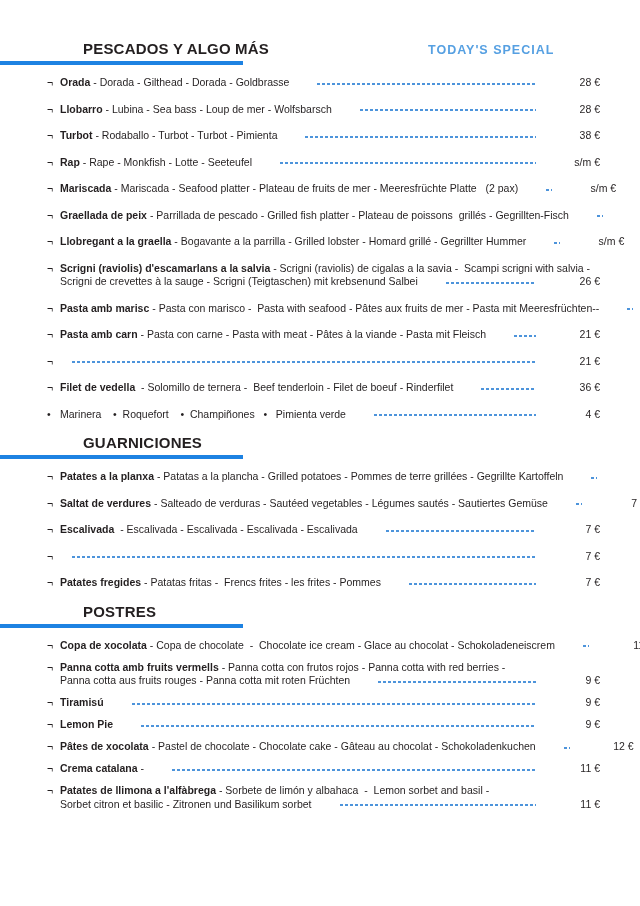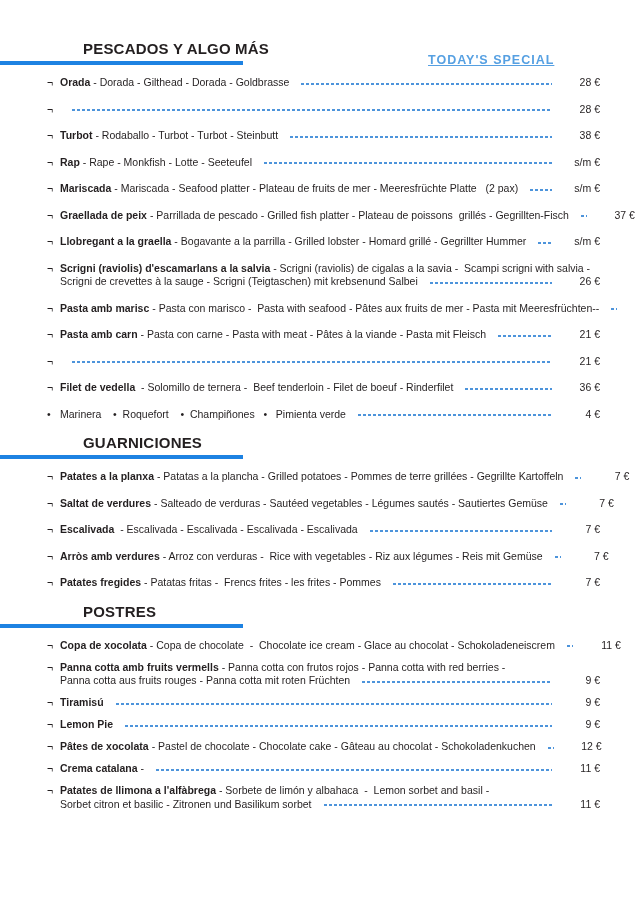--- a/index.html
+++ b/index.html
@@ -6,29 +6,29 @@
   .page {
     width:640px; height:906px; background:#ffffff; position:relative;
     font-family:"Liberation Sans", sans-serif; font-size:10.5px; color:#231f20;
     box-sizing:border-box; padding-top:40px; overflow:hidden;
   }
   .section { position:relative; }
   .sec-head { position:relative; margin-bottom:11px; }
   .sec-title { margin-left:83px; font-size:15px; font-weight:700; letter-spacing:0.2px; line-height:18px; }
   .sec-bar { width:243px; height:4px; background:#1d82e2; margin-top:3px; }
   .badge {
-    position:absolute; left:428px; top:13px; color:#56a0e2;
-    font-size:12.5px; font-weight:700; letter-spacing:1px; white-space:pre;text-decoration:underline;
+    position:absolute; left:428px; top:3px; color:#56a0e2;
+    font-size:12.5px; font-weight:700; letter-spacing:1px; white-space:pre;
   }
   .items { padding-left:47px; padding-right:40px; line-height:13.5px; }
   .item { display:flex; align-items:flex-start; margin-bottom:13px; }
   .sec-postres .item { margin-bottom:8.5px; }
   .bullet { flex:none; width:13px; white-space:pre; }
   .main { flex:1; min-width:0; display:block; }
-  .line { display:flex; align-items:flex-end; line-height:13.5px; }
+  .line { display:flex; align-items:flex-end; line-height:13.5px;gap:16px; }
   .l-text { white-space:pre; }
   .name { font-weight:700; }
   .leader {
     flex:1 1 auto; min-width:6px; height:1.8px; align-self:center;
     margin:0 14px 0 12px; position:relative; top:1px;
     background:repeating-linear-gradient(90deg, #4d94db 0, #4d94db 2.6px, transparent 2.6px, transparent 5px);
   }
   .price { flex:none; min-width:34px; text-align:right; white-space:pre; }
   .sec-salsas { margin-top:4px; }
   .sec-guarn  { margin-top:3px; }
@@ -53,30 +53,31 @@
               <span class="l-text"><span class="name">Orada</span><span class="desc"> - Dorada - Gilthead - Dorada - Goldbrasse</span></span>
               <span class="leader"></span>
               <span class="price">28 €</span>
             </div>
           </div>
         </div>
         <div class="item">
           <span class="bullet">¬</span>
           <div class="main">
             <div class="line">
+              <span class="l-text"><span class="name">Llobarro</span><span class="desc"> - Lubina - Sea bass - Loup de mer - Wolfsbarsch</span></span>
               <span class="leader"></span>
               <span class="price">28 €</span>
             </div>
           </div>
         </div>
         <div class="item">
           <span class="bullet">¬</span>
           <div class="main">
             <div class="line">
-              <span class="l-text"><span class="name">Turbot</span><span class="desc"> - Rodaballo - Turbot - Turbot - Steinbutt</span></span>
+              <span class="l-text"><span class="name">Turbot</span><span class="desc"> - Rodaballo - Turbot - Turbot - Pimienta</span></span>
               <span class="leader"></span>
               <span class="price">38 €</span>
             </div>
           </div>
         </div>
         <div class="item">
           <span class="bullet">¬</span>
           <div class="main">
             <div class="line">
               <span class="l-text"><span class="name">Rap</span><span class="desc"> - Rape - Monkfish - Lotte - Seeteufel</span></span>
@@ -218,21 +219,20 @@
               <span class="l-text"><span class="name">Escalivada</span><span class="desc">  - Escalivada - Escalivada - Escalivada - Escalivada</span></span>
               <span class="leader"></span>
               <span class="price">7 €</span>
             </div>
           </div>
         </div>
         <div class="item">
           <span class="bullet">¬</span>
           <div class="main">
             <div class="line">
-              <span class="l-text"><span class="name">Arròs amb verdures</span><span class="desc"> - Arroz con verduras -  Rice with vegetables - Riz aux légumes - Reis mit Gemüse</span></span>
               <span class="leader"></span>
               <span class="price">7 €</span>
             </div>
           </div>
         </div>
         <div class="item">
           <span class="bullet">¬</span>
           <div class="main">
             <div class="line">
               <span class="l-text"><span class="name">Patates fregides</span><span class="desc"> - Patatas fritas -  Frencs frites - les frites - Pommes</span></span>

